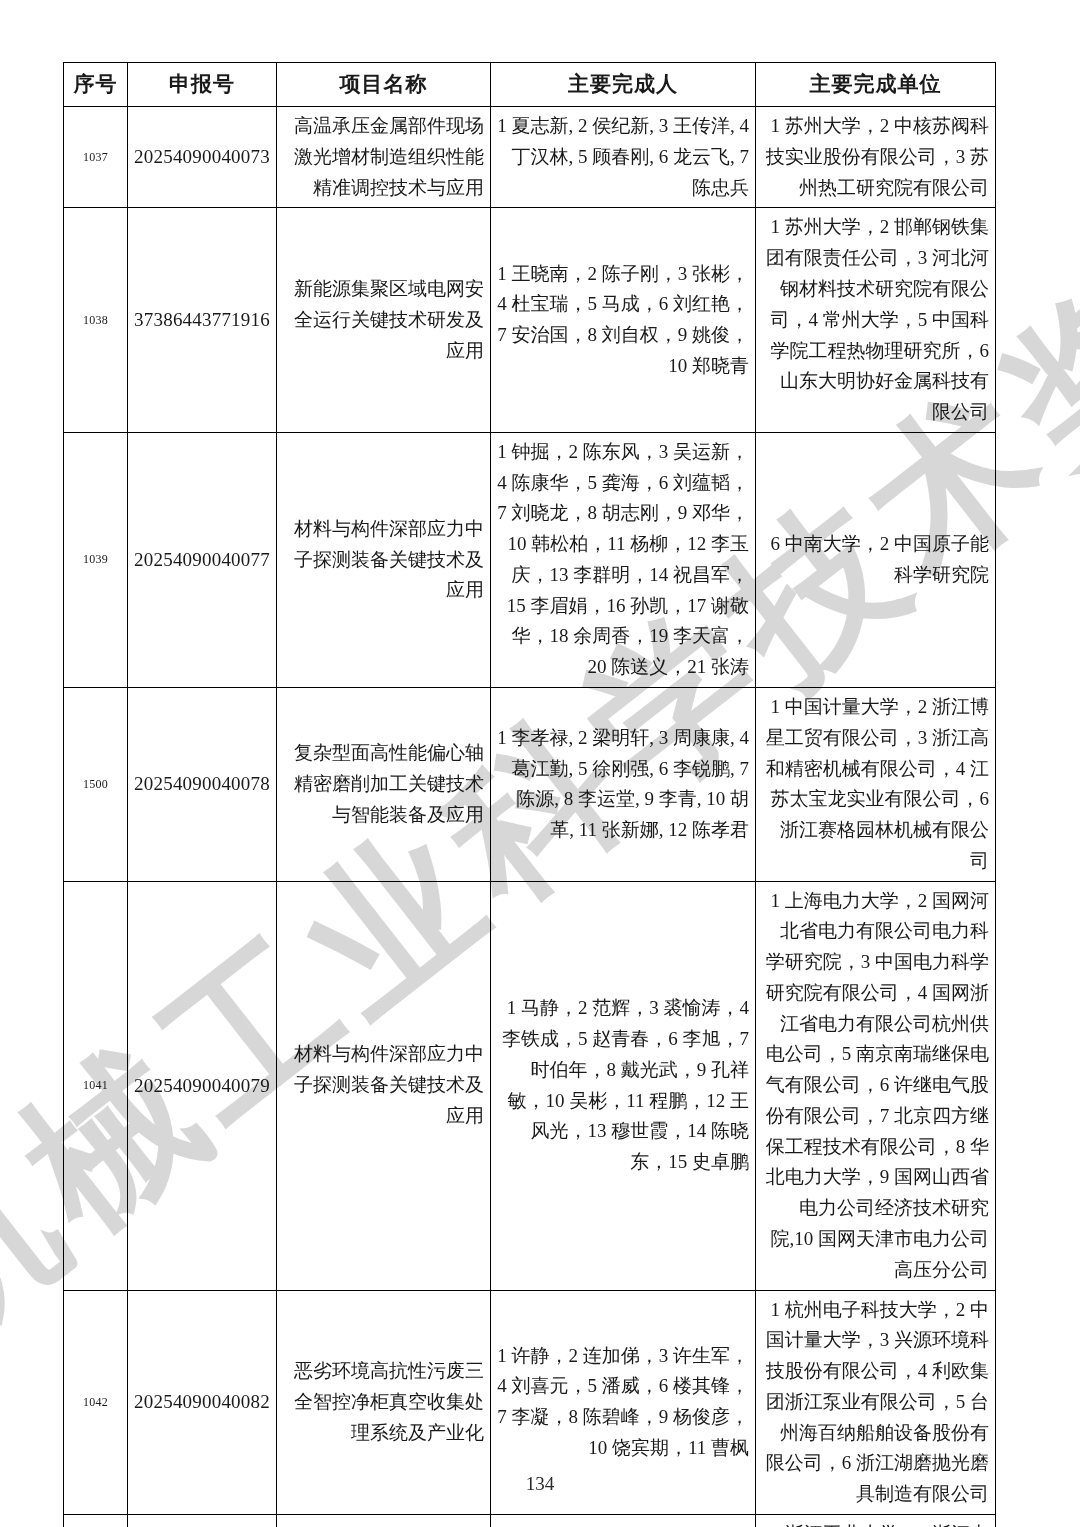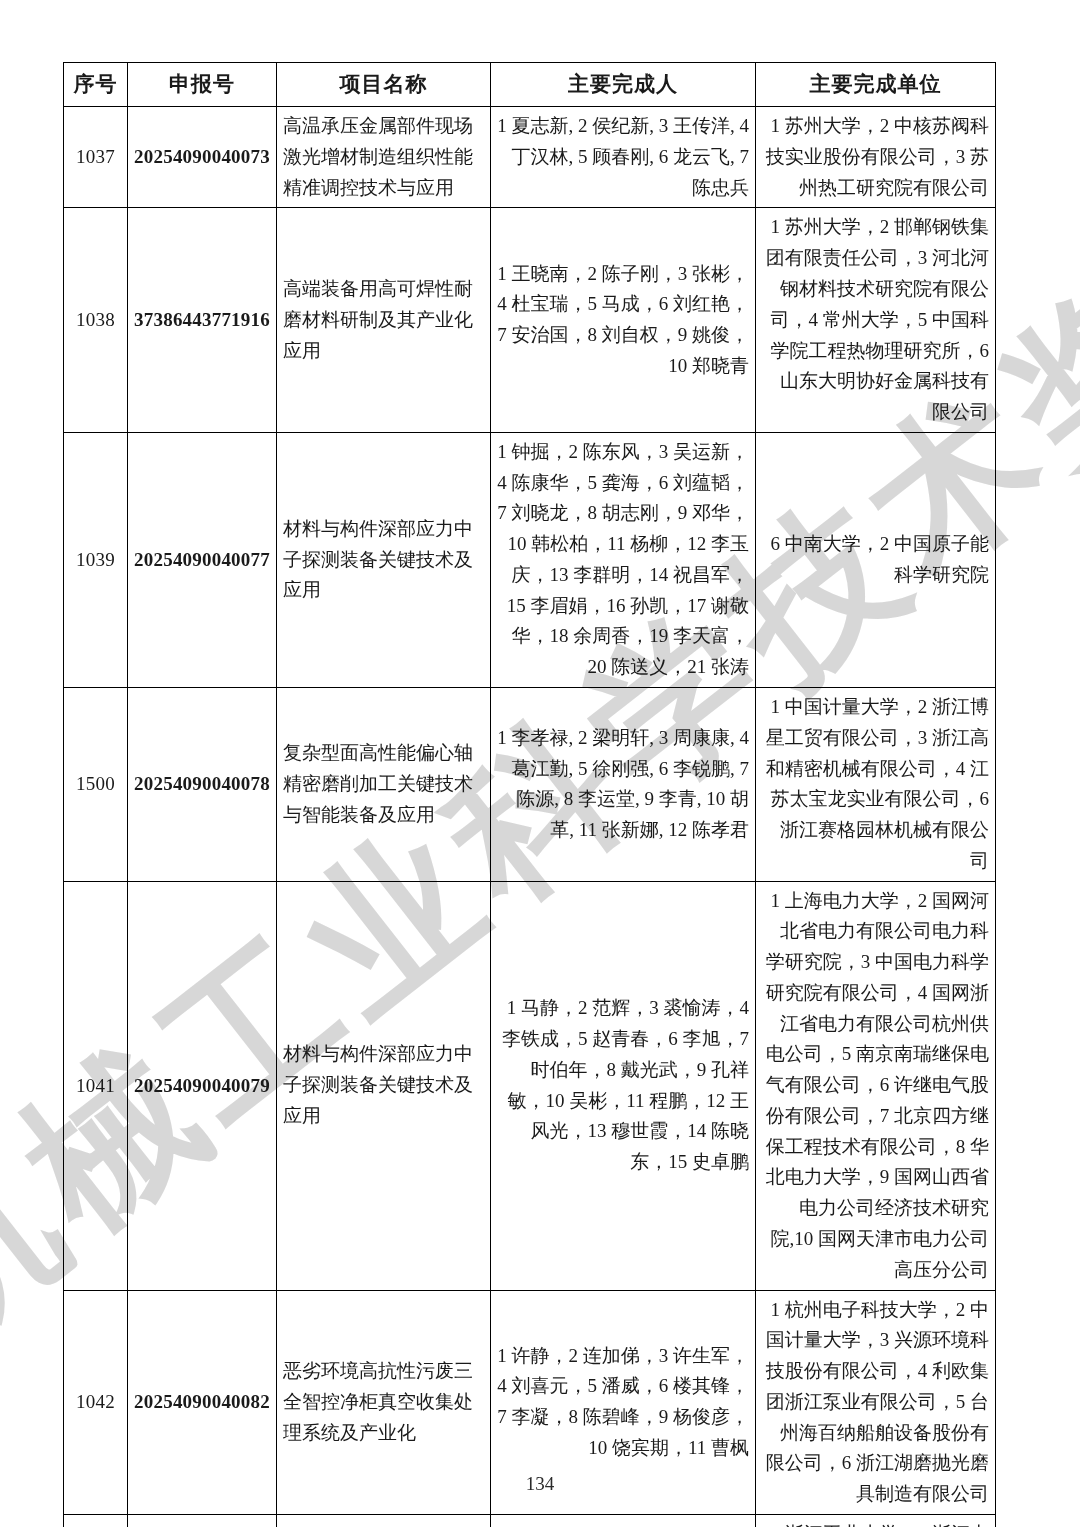--- a/index.html
+++ b/index.html
@@ -74,31 +74,30 @@
   }
 
   col.c-seq     { width: 64px;  }
   col.c-appno   { width: 149px; }
   col.c-project { width: 214px; }
   col.c-people  { width: 265px; }
   col.c-units   { width: 240px; }
 
   td.cell-seq {
     text-align: center;
-    font-size: 19px;
+    font-size: 12px;
     letter-spacing: 0.3px;
   }
   td.cell-appno {
     text-align: center;
     font-size: 19px;
     letter-spacing: 0.2px;
-    font-weight: bold;
   }
   td.cell-project {
-    text-align: left;
+    text-align: right;
     font-size: 19px;
     line-height: 1.62;
     padding-left: 9px;
     padding-right: 7px;
     font-family: Liberation Serif, serif;
   }
   td.cell-people {
     text-align: right;
     font-size: 19px;
     line-height: 1.62;
@@ -154,21 +153,21 @@
       <tr>
         <td class="cell-seq">1037</td>
         <td class="cell-appno">20254090040073</td>
         <td class="cell-project">高温承压金属部件现场激光增材制造组织性能精准调控技术与应用</td>
         <td class="cell-people">1 夏志新, 2 侯纪新, 3 王传洋, 4 丁汉林, 5 顾春刚, 6 龙云飞, 7 陈忠兵</td>
         <td class="cell-units">1 苏州大学，2 中核苏阀科技实业股份有限公司，3 苏州热工研究院有限公司</td>
       </tr>
       <tr>
         <td class="cell-seq">1038</td>
         <td class="cell-appno">37386443771916</td>
-        <td class="cell-project">高端装备用高可焊性耐磨材料研制及其产业化应用</td>
+        <td class="cell-project">新能源集聚区域电网安全运行关键技术研发及应用</td>
         <td class="cell-people">1 王晓南，2 陈子刚，3 张彬，4 杜宝瑞，5 马成，6 刘红艳，7 安治国，8 刘自权，9 姚俊，10 郑晓青</td>
         <td class="cell-units">1 苏州大学，2 邯郸钢铁集团有限责任公司，3 河北河钢材料技术研究院有限公司，4 常州大学，5 中国科学院工程热物理研究所，6 山东大明协好金属科技有限公司</td>
       </tr>
       <tr>
         <td class="cell-seq">1039</td>
         <td class="cell-appno">20254090040077</td>
         <td class="cell-project">材料与构件深部应力中子探测装备关键技术及应用</td>
         <td class="cell-people">1 钟掘，2 陈东风，3 吴运新，4 陈康华，5 龚海，6 刘蕴韬，7 刘晓龙，8 胡志刚，9 邓华，10 韩松柏，11 杨柳，12 李玉庆，13 李群明，14 祝昌军，15 李眉娟，16 孙凯，17 谢敬华，18 余周香，19 李天富，20 陈送义，21 张涛</td>
         <td class="cell-units">6 中南大学，2 中国原子能科学研究院</td>
       </tr>

